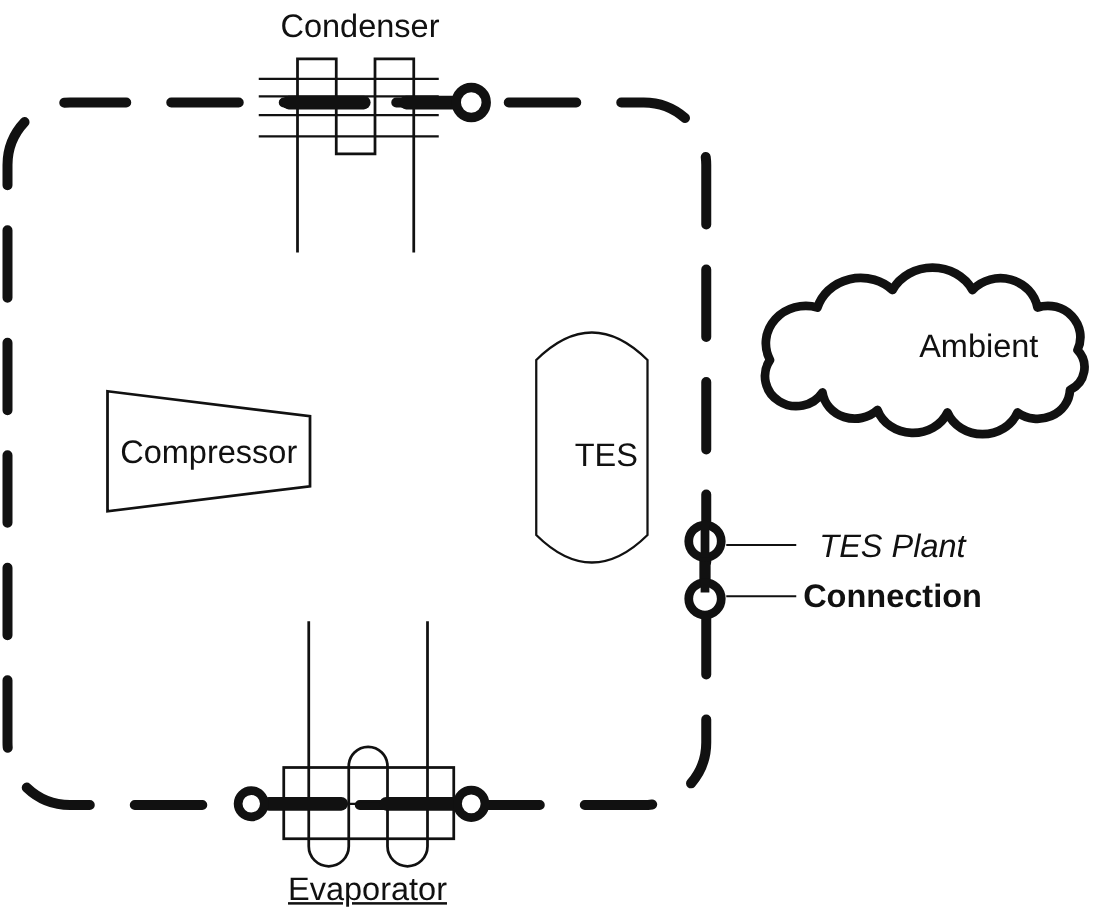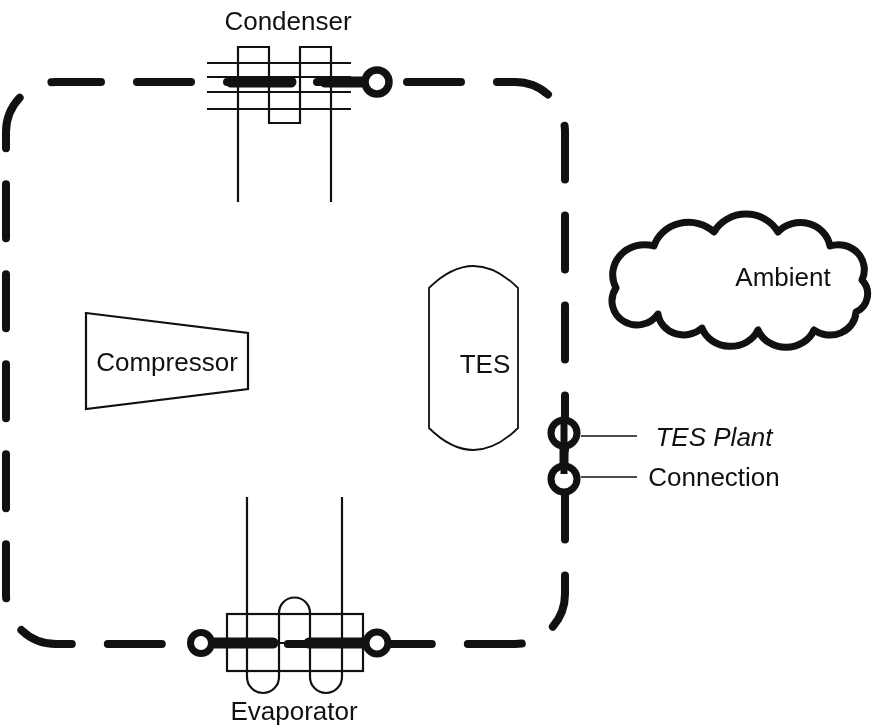--- a/index.html
+++ b/index.html
@@ -83,18 +83,18 @@
                a 30,27 0 0 1 -56,0
                a 30,27 0 0 1 -56,-2
                a 26,24 0 0 1 -44,-14
                a 24,23 0 0 1 -42,-26 Z" fill="#ffffff" stroke="currentColor" stroke-width="7" stroke-linejoin="round"></path>
     </g>
   </svg>
 
   <div class="lbl" style="left:288px;top:21px;">Condenser</div>
   <div class="lbl" style="left:167px;top:362px;text-align:right;">Compressor</div>
   <div class="lbl" style="left:473px;top:364px;margin-left:12px;">TES</div>
-  <div class="lbl" style="left:294px;top:711px;">Evaporator</div>
+  <div class="lbl" style="left:294px;top:711px;text-decoration:underline;">Evaporator</div>
   <div class="lbl" style="left:783px;top:277px;">Ambient</div>
   <div class="lbl" style="left:714px;top:437px;font-style:italic;">TES Plant</div>
-  <div class="lbl" style="left:714px;top:477px;">Connection</div>
+  <div class="lbl" style="left:714px;top:477px;font-weight:bold;">Connection</div>
 
 </div>
 
 </body></html>

